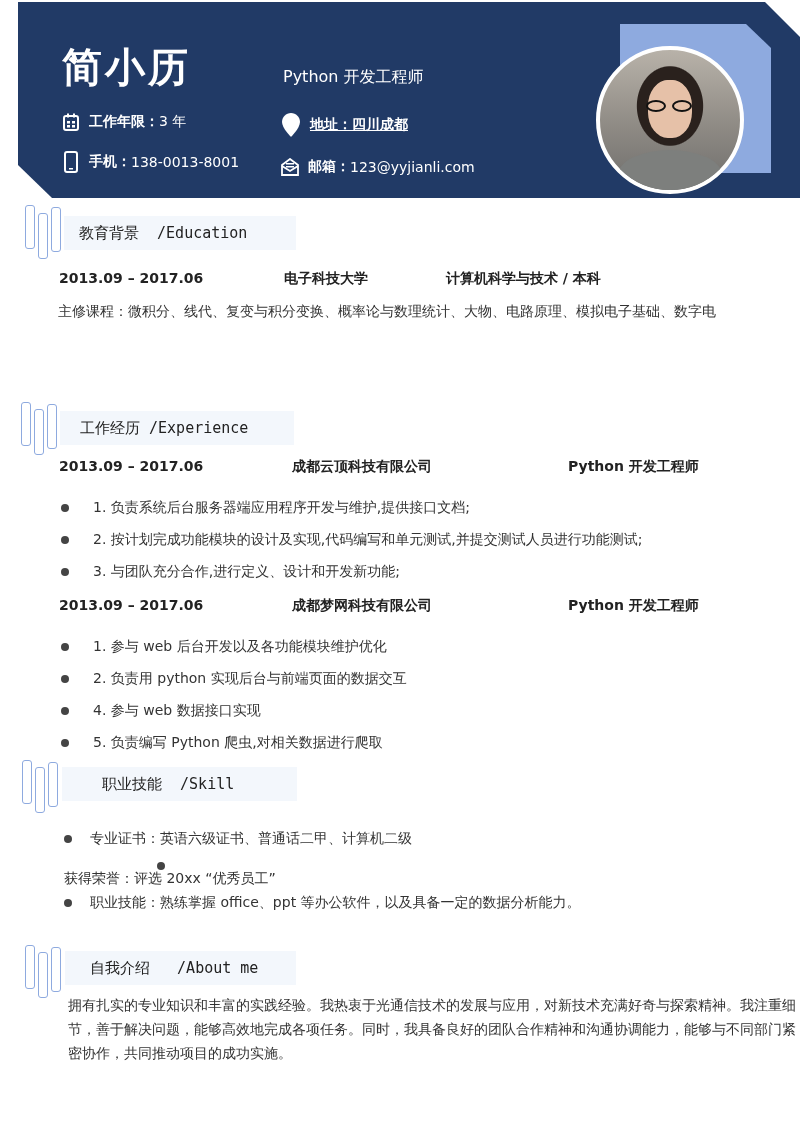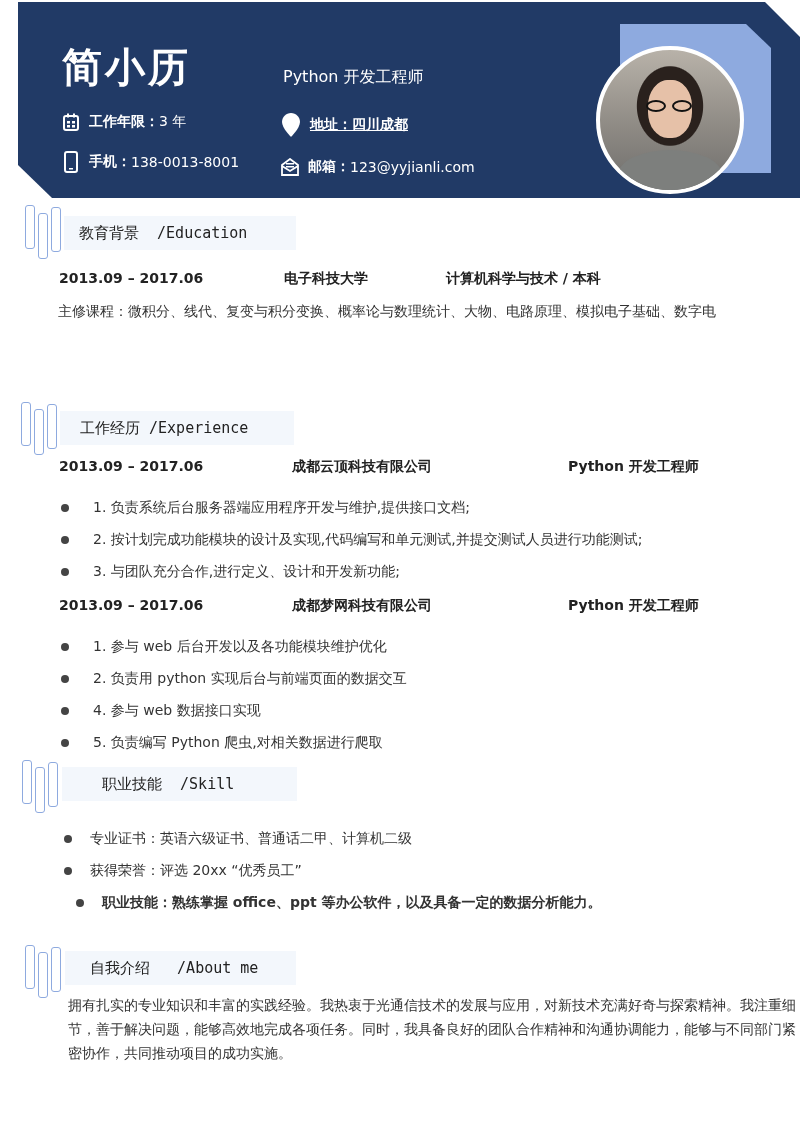--- a/index.html
+++ b/index.html
@@ -167,25 +167,25 @@
   <span style="left:0; top:0; height:44px;"></span>
     <span style="left:13px; top:7px; height:46px;"></span>
     <span style="left:26px; top:2px; height:45px;"></span>
 </div>
 <div class="sec-title" style="left:62px; top:767px; width:235px; padding-left:40px;">职业技能  /Skill</div>
 
 <div class="bul" style="left:64px; top:830px;">
     <span class="dot" style="margin-right:18px;"></span>
     <span>专业证书：英语六级证书、普通话二甲、计算机二级</span>
   </div>
-<div class="bul" style="left:64px; top:862px;">
+<div class="bul" style="left:64px; top:862px;flex-direction:column;">
     <span class="dot" style="margin-right:18px;"></span>
     <span>获得荣誉：评选 20xx “优秀员工”</span>
   </div>
-<div class="bul" style="left:76px; top:894px;font-weight:bold;">
+<div class="bul" style="left:64px; top:894px;">
     <span class="dot" style="margin-right:18px;"></span>
     <span>职业技能：熟练掌握  office、ppt 等办公软件，以及具备一定的数据分析能力。</span>
   </div>
 
 <div class="sec-deco" style="left:25px; top:945px;">
   <span style="left:0; top:0; height:44px;"></span>
     <span style="left:13px; top:7px; height:46px;"></span>
     <span style="left:26px; top:2px; height:45px;"></span>
 </div>
 <div class="sec-title" style="left:65px; top:951px; width:231px; padding-left:25px;">自我介绍   /About me</div>

